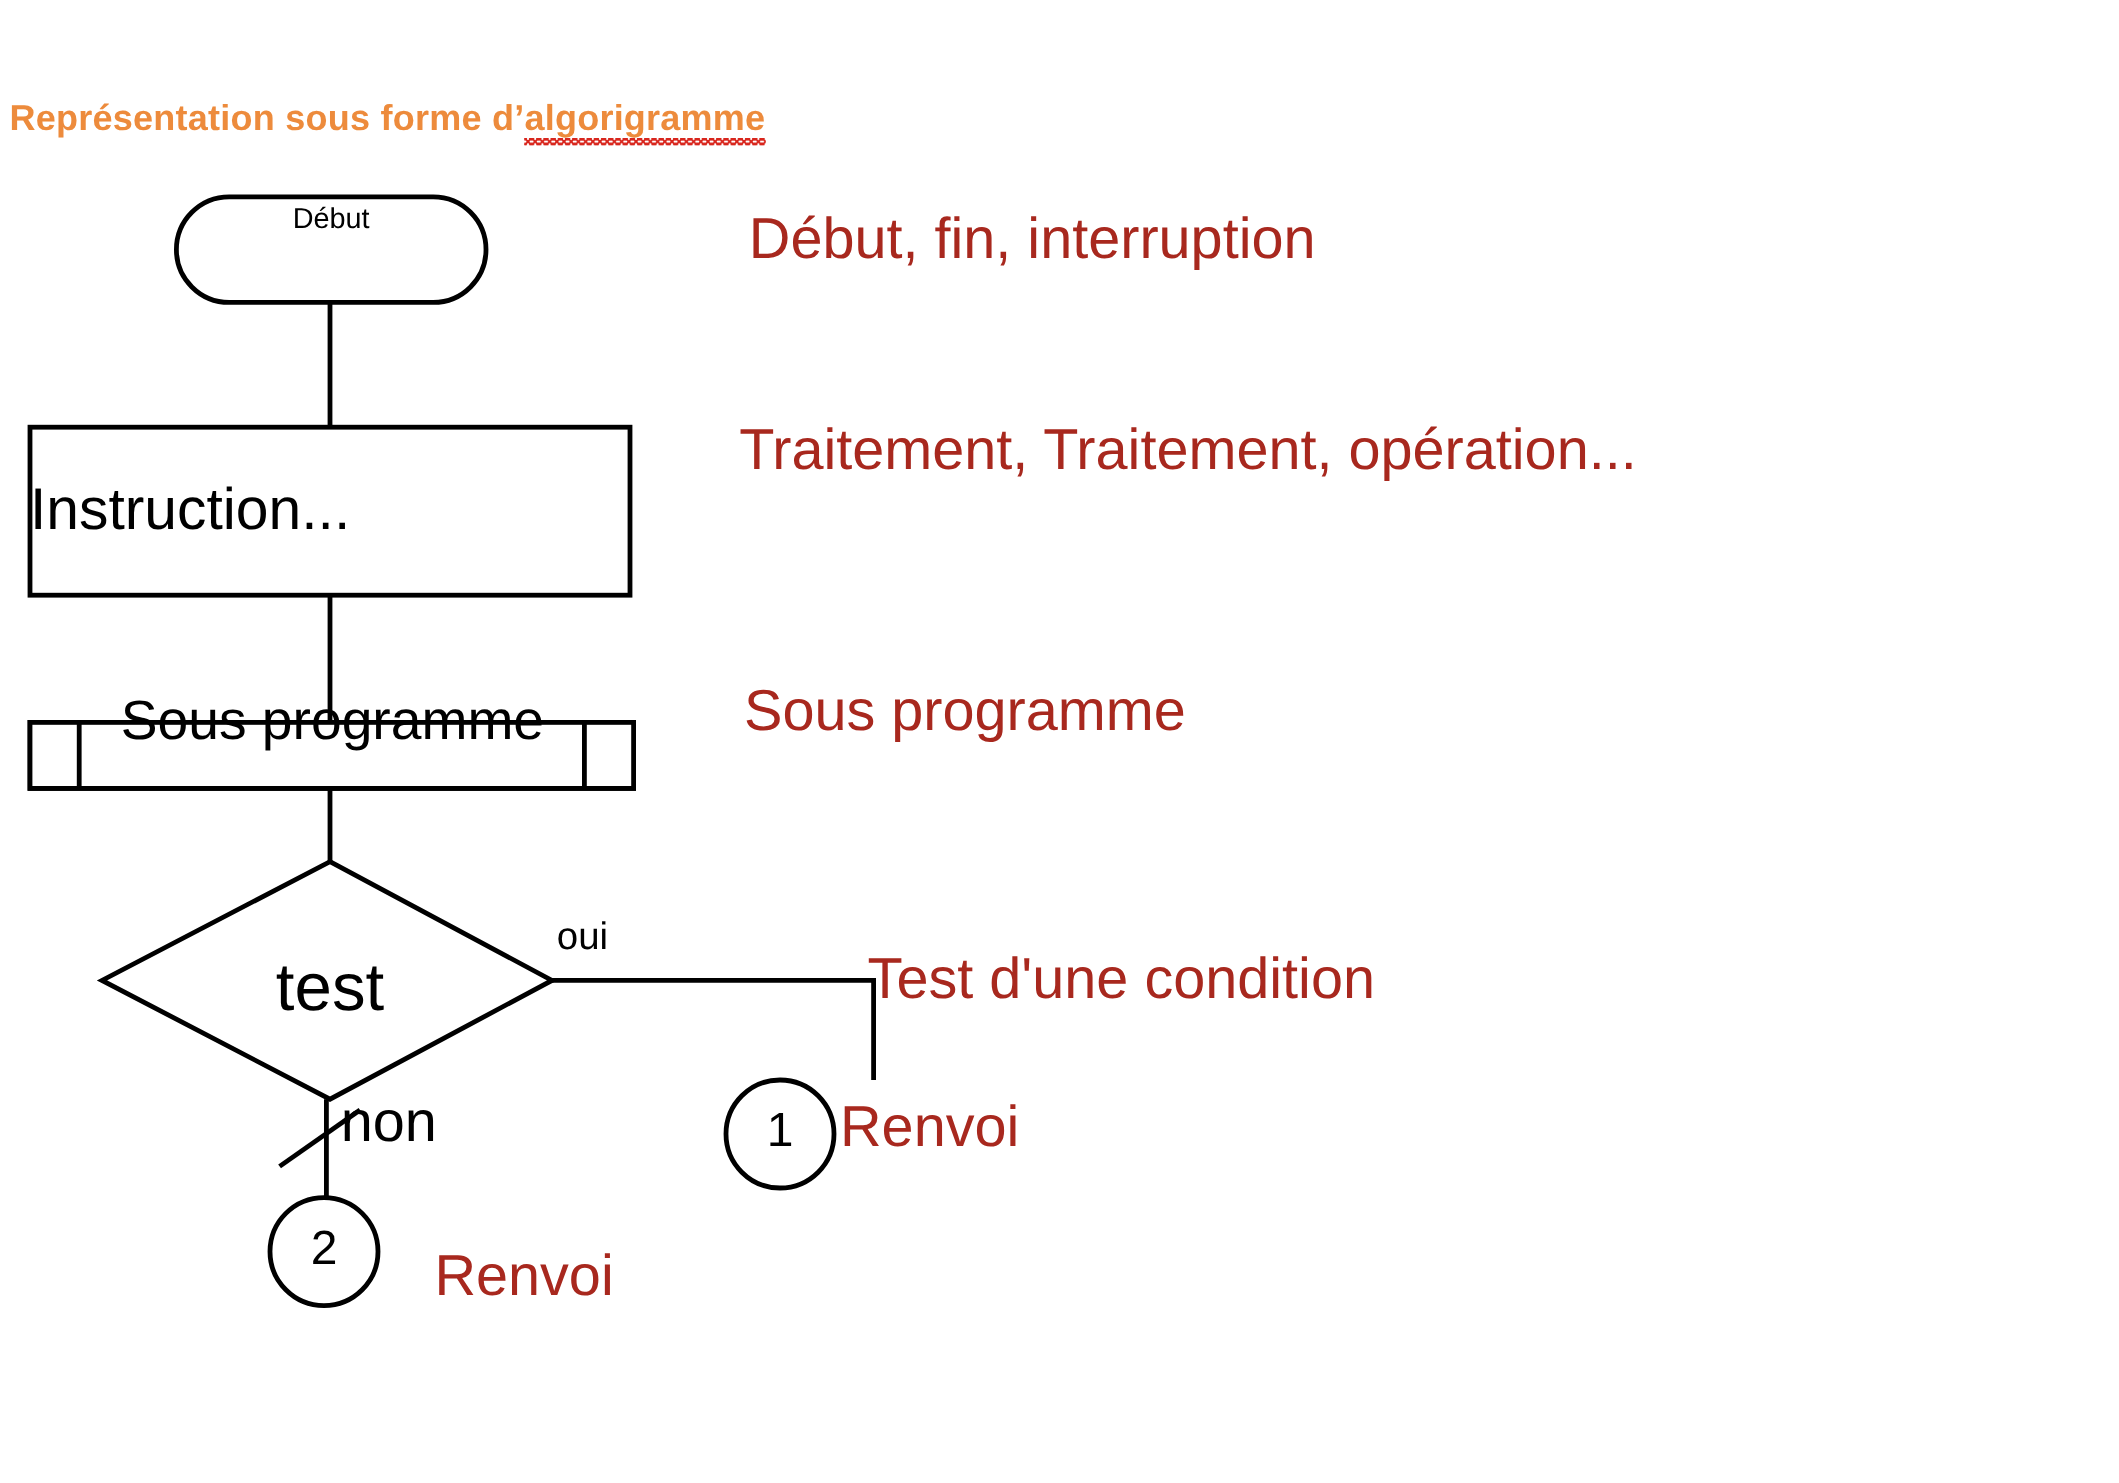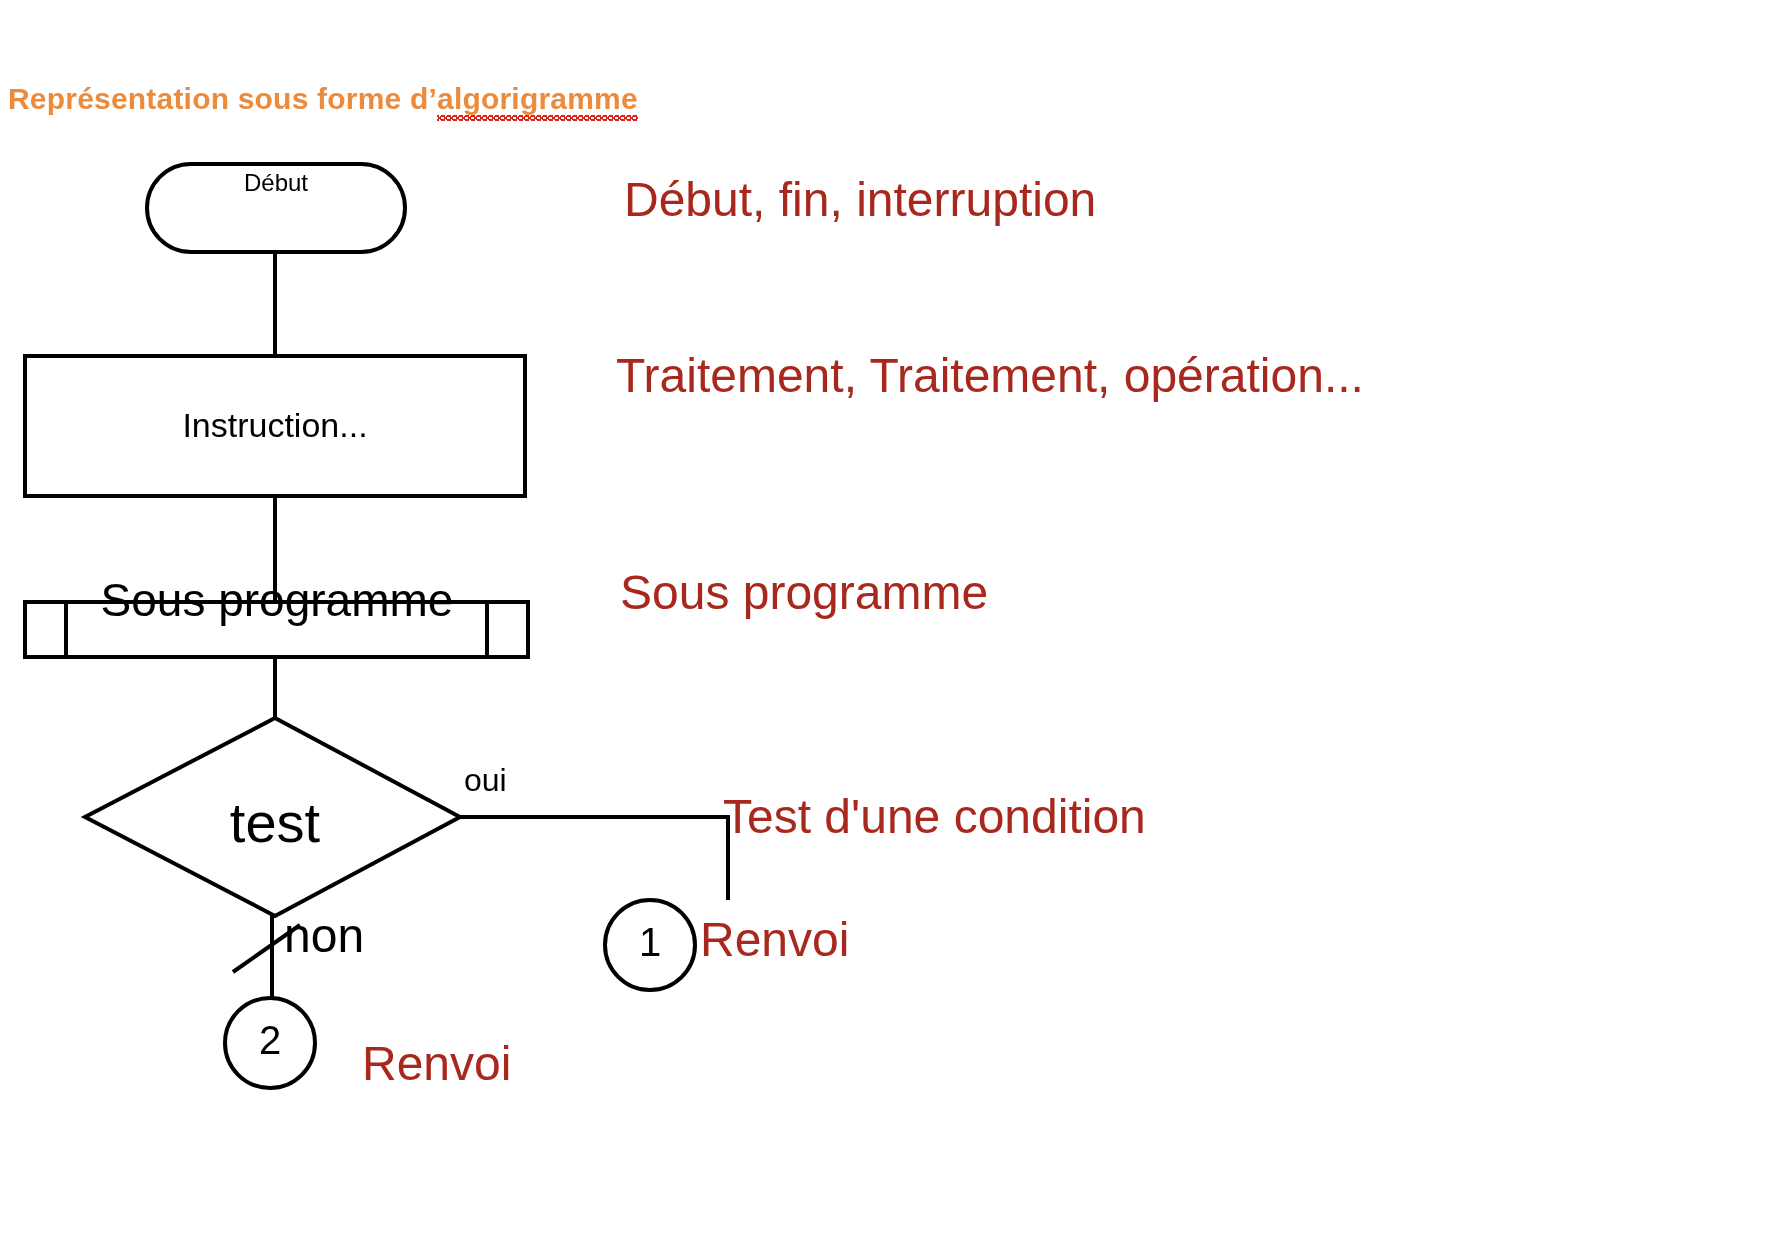--- a/index.html
+++ b/index.html
@@ -80,21 +80,21 @@
     white-space: nowrap;
   }
   .legend-text {
     position: absolute;
     font-family: "Liberation Sans", sans-serif;
     color: #A8281E;
     white-space: nowrap;
   }
 
   #lbl-debut   { left: 147px; top: 169px; width: 258px; text-align: center; font-size: 24px; }
-  #lbl-instr   { left: 25px;  top: 355px; width: 500px; text-align: center; font-size: 34px; line-height: 140px; }
+  #lbl-instr   { left: 25px;  top: 355px; width: 500px; text-align: left; font-size: 49px; line-height: 140px; }
   #lbl-sousprog{ left: 67px;  top: 552px; width: 420px; text-align: center; font-size: 46px; line-height: 96px; }
   #lbl-test    { left: 175px; top: 790px; width: 200px; text-align: center; font-size: 56px; }
   #lbl-oui     { left: 464px; top: 762px; font-size: 32px; }
   #lbl-non     { left: 284px; top: 908px; font-size: 48px; }
   #lbl-one     { left: 605px; top: 920px; width: 90px; text-align: center; font-size: 40px; }
   #lbl-two     { left: 225px; top: 1018px; width: 90px; text-align: center; font-size: 40px; }
 
   #leg-debut    { left: 612px;  top: 172px;  font-size: 48px; margin-left: 12px; }
   #leg-traite   { left: 616px;  top: 348px;  font-size: 48px; }
   #leg-sousprog { left: 620px;  top: 565px;  font-size: 48px; }

